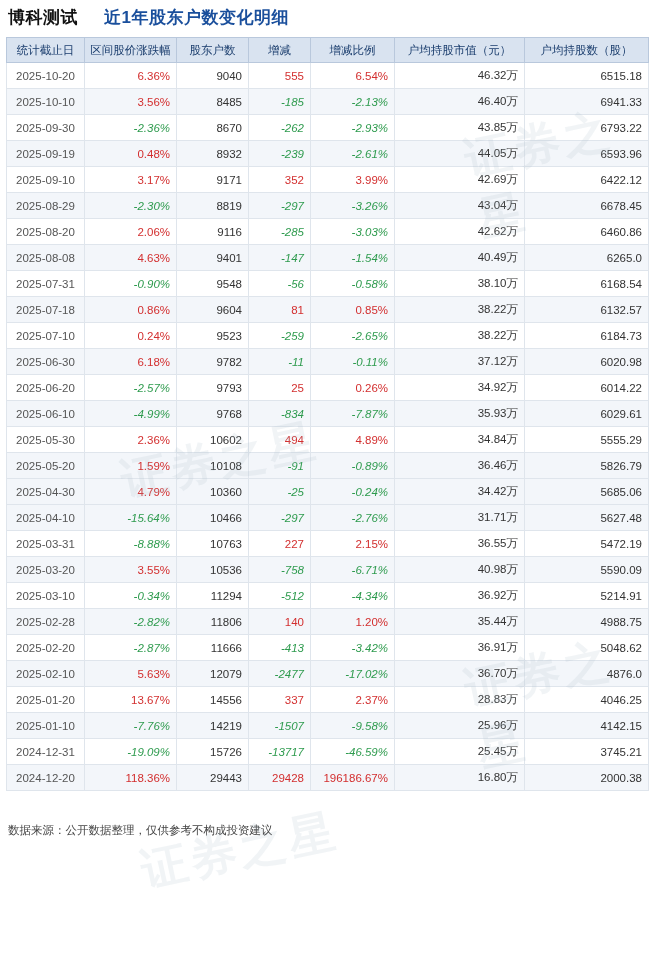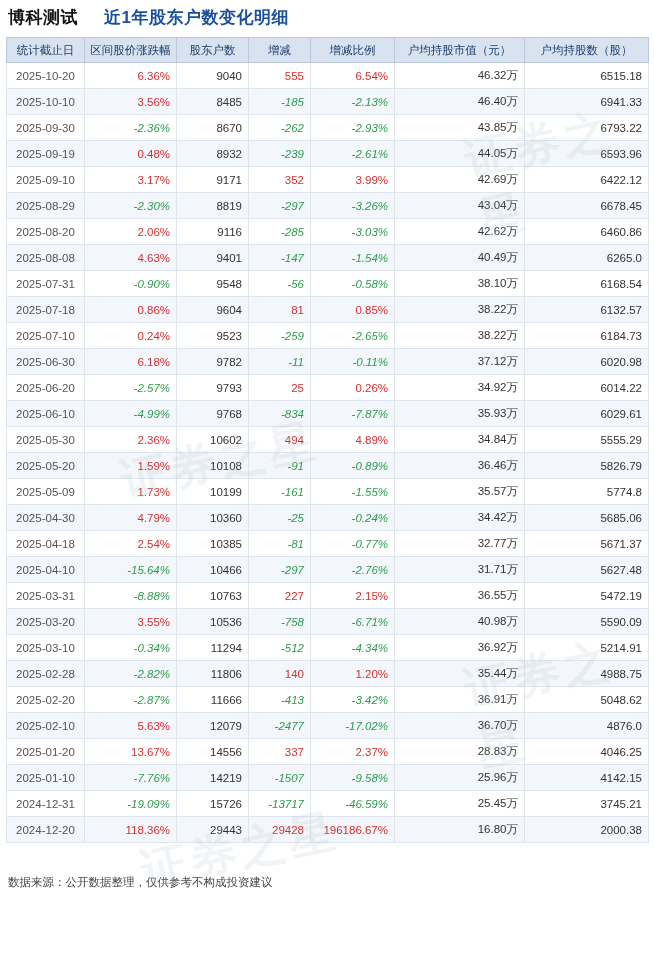--- a/index.html
+++ b/index.html
@@ -273,47 +273,29 @@
         </tr>
         <tr class="row-alt">
           <td class="c-date">2025-05-20</td>
           <td class="num up">1.59%</td>
           <td class="num">10108</td>
           <td class="num down">-91</td>
           <td class="num down">-0.89%</td>
           <td class="num">36.46万</td>
           <td class="num">5826.79</td>
         </tr>
-        <tr>
-          <td class="c-date">2025-05-09</td>
-          <td class="num up">1.73%</td>
-          <td class="num">10199</td>
-          <td class="num down">-161</td>
-          <td class="num down">-1.55%</td>
-          <td class="num">35.57万</td>
-          <td class="num">5774.8</td>
-        </tr>
         <tr class="row-alt">
           <td class="c-date">2025-04-30</td>
           <td class="num up">4.79%</td>
           <td class="num">10360</td>
           <td class="num down">-25</td>
           <td class="num down">-0.24%</td>
           <td class="num">34.42万</td>
           <td class="num">5685.06</td>
         </tr>
-        <tr>
-          <td class="c-date">2025-04-18</td>
-          <td class="num up">2.54%</td>
-          <td class="num">10385</td>
-          <td class="num down">-81</td>
-          <td class="num down">-0.77%</td>
-          <td class="num">32.77万</td>
-          <td class="num">5671.37</td>
-        </tr>
         <tr class="row-alt">
           <td class="c-date">2025-04-10</td>
           <td class="num down">-15.64%</td>
           <td class="num">10466</td>
           <td class="num down">-297</td>
           <td class="num down">-2.76%</td>
           <td class="num">31.71万</td>
           <td class="num">5627.48</td>
         </tr>
         <tr>

